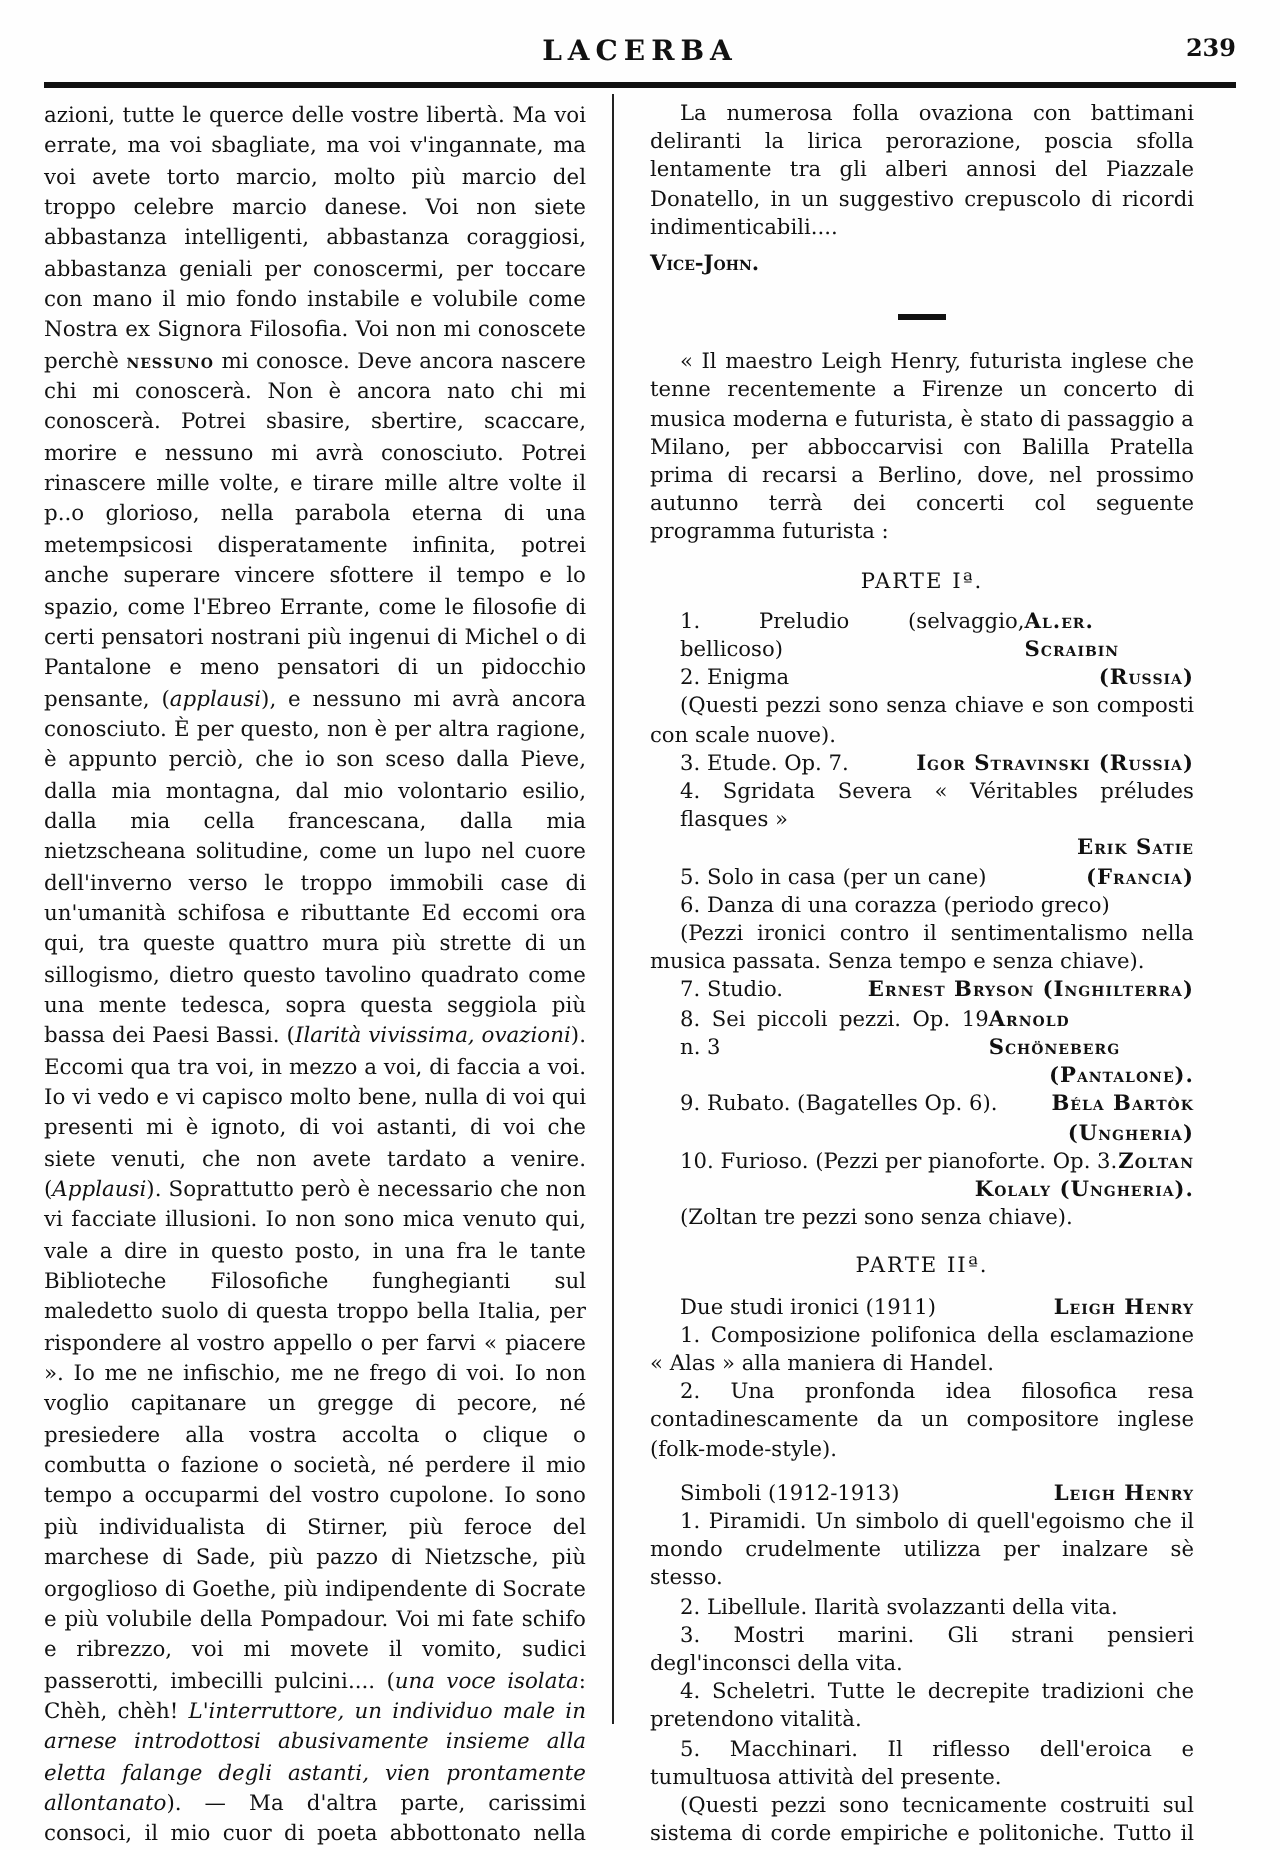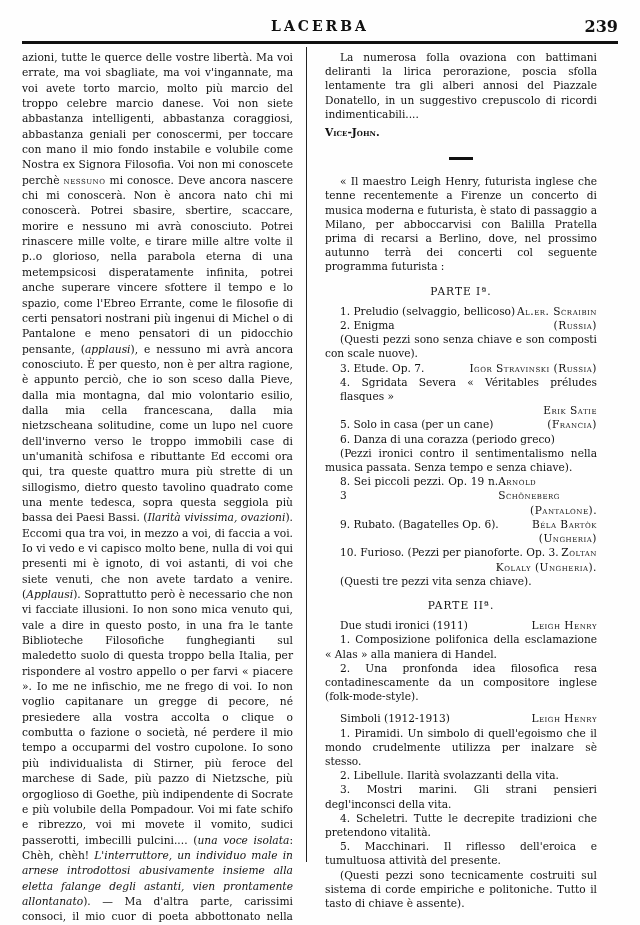--- a/index.html
+++ b/index.html
@@ -1,30 +1,30 @@
 <!DOCTYPE html>
 <html><head>
 <meta charset="utf-8">
 <style>
   html, body { margin:0; padding:0; background:#fefefe; }
   body { width:640px; height:925px; position:relative; overflow:hidden;
          font-family:"DejaVu Serif", serif; color:#111; }
   .header { position:absolute; left:22px; top:14px; width:596px; height:28px; }
   .masthead { position:absolute; left:0; right:0; top:4px; text-align:center;
               font-family:"DejaVu Serif", serif; font-weight:bold; font-size:14px; letter-spacing:3px; }
-  .pagenum { position:absolute; right:0; top:3px; font-weight:bold; font-size:16px; }
+  .pagenum { position:absolute; right:0; top:3px; font-weight:bold; font-size:12px; }
   .rule { position:absolute; left:22px; width:596px; top:41px; height:3px; background:#111; }
   .colsep { position:absolute; left:306px; top:47px; width:1px; height:815px; background:#222; }
   .col { position:absolute; top:50px; font-size:10.7px; line-height:15.35px; text-align:justify; }
   .left { left:22px; width:271px; }
   .right { left:325px; width:272px; font-size:10.6px; line-height:14.2px; }
   .col p { margin:0; }
   .indent { text-indent:15px; }
   em { font-style:italic; }
-  .sc { font-variant:small-caps; letter-spacing:0.5px; }
+  .sc { font-variant:small-caps; letter-spacing:0.5px;font-weight:bold; }
   .sig { text-align:left; font-weight:bold; font-variant:small-caps; margin:4px 34px 0 0 !important; }
   .shortrule { width:24px; height:3px; background:#111; margin:18px auto 14px; }
   .parte { text-align:center; letter-spacing:1px; margin:10px 0 6px !important; }
   .item { padding-left:15px; text-indent:0; }
   .row { display:flex; justify-content:space-between;align-items:center; }
   .gap { height:8px; }
 </style>
 </head>
 <body>
 
@@ -72,20 +72,24 @@
       <div class="row" style="padding-left: 15px;">
         <span>5. Solo in casa  (per un cane)</span>
         <span class="sc">(Francia)</span>
       </div>
       <div class="row" style="padding-left: 15px;">
         <span>6. Danza di una corazza (periodo greco)</span>
         <span class="sc"></span>
       </div>
       <div class="indent">(Pezzi ironici contro il sentimentalismo nella musica passata. Senza tempo e senza chiave).</div>
       <div class="row" style="padding-left: 15px;">
+        <span>7. Studio.</span>
+        <span class="sc">Ernest Bryson (Inghilterra)</span>
+      </div>
+      <div class="row" style="padding-left: 15px;">
         <span>8. Sei piccoli pezzi. Op. 19 n. 3</span>
         <span class="sc">Arnold Schöneberg</span>
       </div>
       <div class="row" style="padding-left: 15px;">
         <span></span>
         <span class="sc">(Pantalone).</span>
       </div>
       <div class="row" style="padding-left: 15px;">
         <span>9. Rubato. (Bagatelles Op. 6).</span>
         <span class="sc">Béla Bartòk</span>
@@ -95,21 +99,21 @@
         <span class="sc">(Ungheria)</span>
       </div>
       <div class="row" style="padding-left: 15px;">
         <span>10. Furioso. (Pezzi per pianoforte. Op. 3.</span>
         <span class="sc">Zoltan</span>
       </div>
       <div class="row" style="padding-left: 15px;">
         <span></span>
         <span class="sc">Kolaly (Ungheria).</span>
       </div>
-      <div class="indent">(Questi tre pezzi vita senza chiave).</div>
+      <div class="indent">(Zoltan tre pezzi sono senza chiave).</div>
     </div>
 
   <p class="parte">PARTE IIª.</p>
   <div class="row item" style="padding-left:15px">
     <span>Due studi ironici (1911)</span>
     <span class="sc">Leigh Henry</span>
   </div>
   <div id="g1">
       <div class="indent">1. Composizione polifonica della esclamazione « Alas » alla maniera di Handel.</div>
       <div class="indent">2. Una pronfonda idea filosofica resa contadinescamente da un compositore inglese (folk-mode-style).</div>

